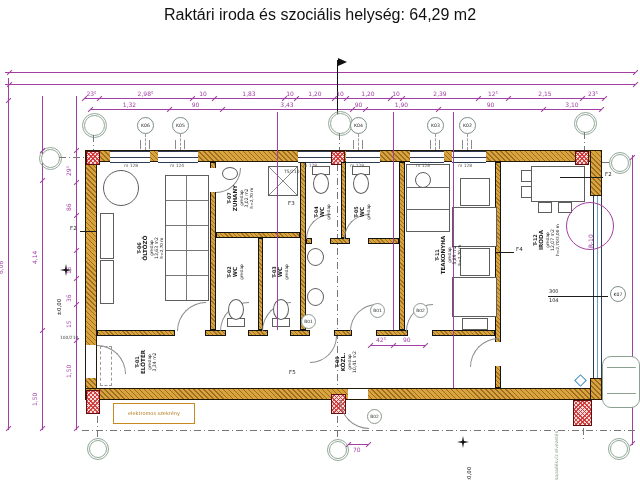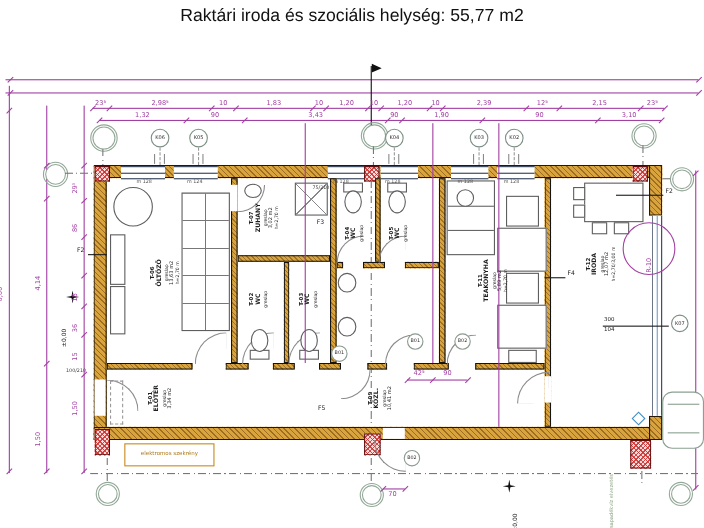--- a/index.html
+++ b/index.html
@@ -75,21 +75,21 @@
   .rlabel .rh{font-size:4.2px;line-height:1.2;}
   .cabinet{position:absolute;border:1px solid #c8891e;color:#b07818;font-size:5px;line-height:1.3;
            display:flex;align-items:center;justify-content:center;text-align:center;background:#fff;}
   .frac{position:absolute;font-size:5px;color:#222;line-height:1.1;text-align:center;}
 </style>
 </head>
 <body>
 
 <div id="canvas">
 
-  <div class="title">Raktári iroda és szociális helység: 55,77 m2</div>
+  <div class="title">Raktári iroda és szociális helység: 64,29 m2</div>
 
   <div class="pl" style="left:5px;top:72px;width:630px;height:1px"></div>
   <div class="pl" style="left:5px;top:84px;width:630px;height:1px"></div>
   <div class="pl" style="left:84px;top:98px;width:520px;height:1px"></div>
   <div class="pl" style="left:90px;top:109px;width:511px;height:1px"></div>
 
   <div class="flagpole" style="left:337px;top:60px;height:58px"></div>
   <div class="flag" style="left:338px;top:58px"></div>
   <div class="ddv" style="left:337px;top:150px;height:290px"></div>
 

